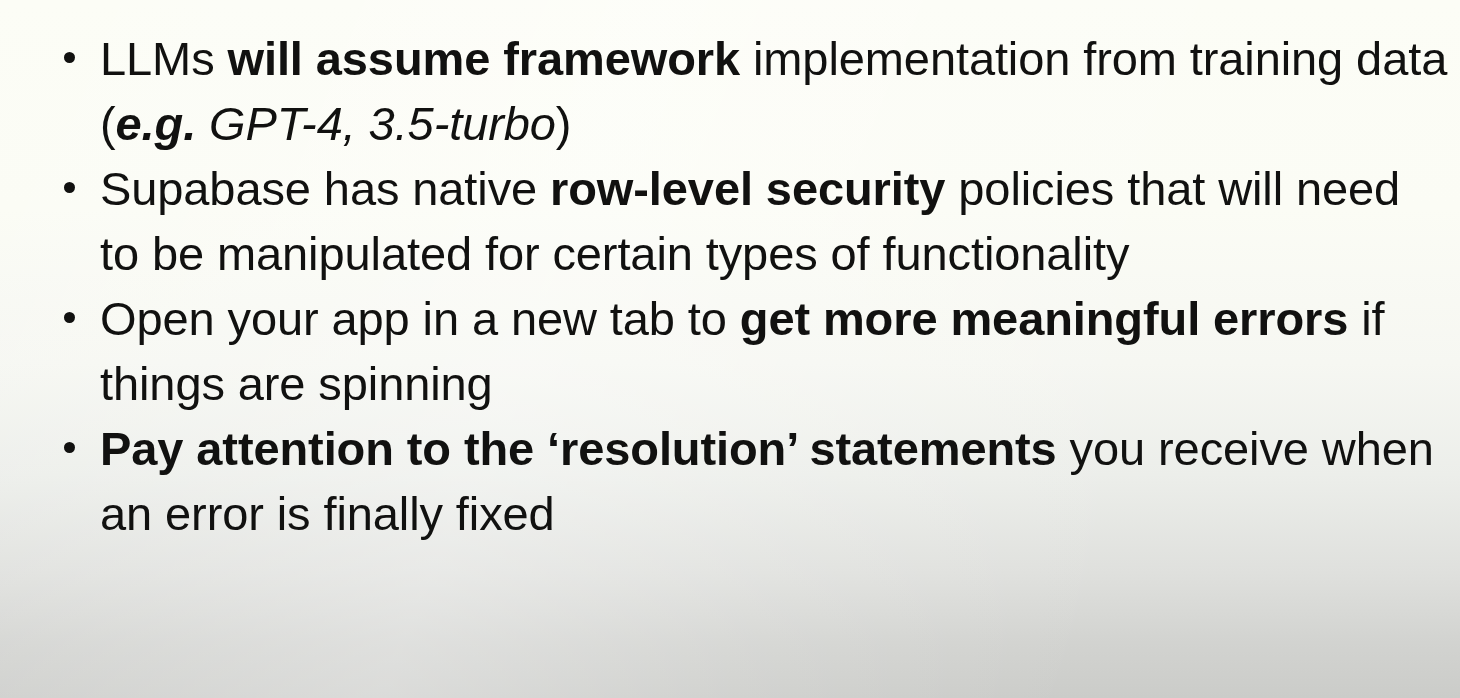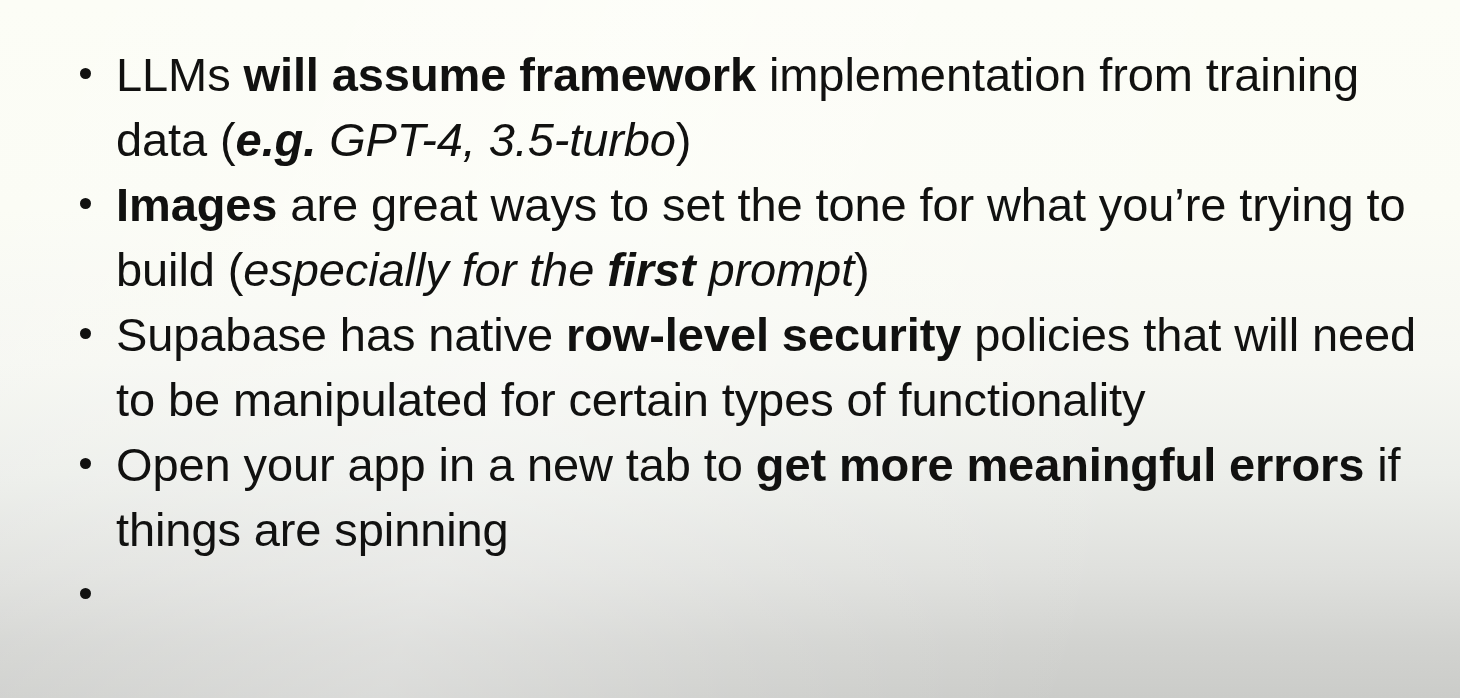--- a/index.html
+++ b/index.html
@@ -42,21 +42,21 @@
         rgba(255,255,255,0.00) 0%,
         rgba(255,255,255,0.30) 38%,
         rgba(255,255,255,0.12) 58%,
         rgba(255,255,255,0.00) 78%);
   }
 
   .bullet-list {
     position: relative;
     z-index: 2;
     list-style: none;
-    margin: 16px;
+    margin: 0;
     padding: 26px 0 0 0;
   }
 
   .bullet-item {
     position: relative;
     margin: 0 0 0 0;
     padding: 0 12px 0 100px;
     color: #111110;
     font-size: 47px;
     line-height: 65px;
@@ -84,34 +84,31 @@
 
 <div id="slide">
 
   <ul class="bullet-list">
 
     <li class="bullet-item">
       <span class="bullet-marker"></span>
       <span class="bullet-text"><span>LLMs </span><b>will assume framework</b><span> implementation from training data (</span><span class="bi">e.g.</span><i> GPT-4, 3.5-turbo</i><span>)</span></span>
     </li>
 
-    <li class="bullet-item">
-      <span class="bullet-marker"></span>
-      <span class="bullet-text"><b>Images</b><span> are great ways to set the tone for what you’re trying to build (</span><i>especially for the </i><span class="bi">first</span><i> prompt</i><span>)</span></span>
-    </li>
 
     <li class="bullet-item">
       <span class="bullet-marker"></span>
       <span class="bullet-text"><span>Supabase has native </span><b>row-level security</b><span> policies that will need to be manipulated for certain types of functionality</span></span>
     </li>
 
     <li class="bullet-item">
       <span class="bullet-marker"></span>
       <span class="bullet-text"><span>Open your app in a new tab to </span><b>get more meaningful errors</b><span> if things are spinning</span></span>
     </li>
 
     <li class="bullet-item">
       <span class="bullet-marker"></span>
+      <span class="bullet-text"><b>Pay attention to the ‘resolution’ statements</b><span> you receive when an error is finally fixed</span></span>
     </li>
 
   </ul>
 
 </div>
 
 </body></html>

